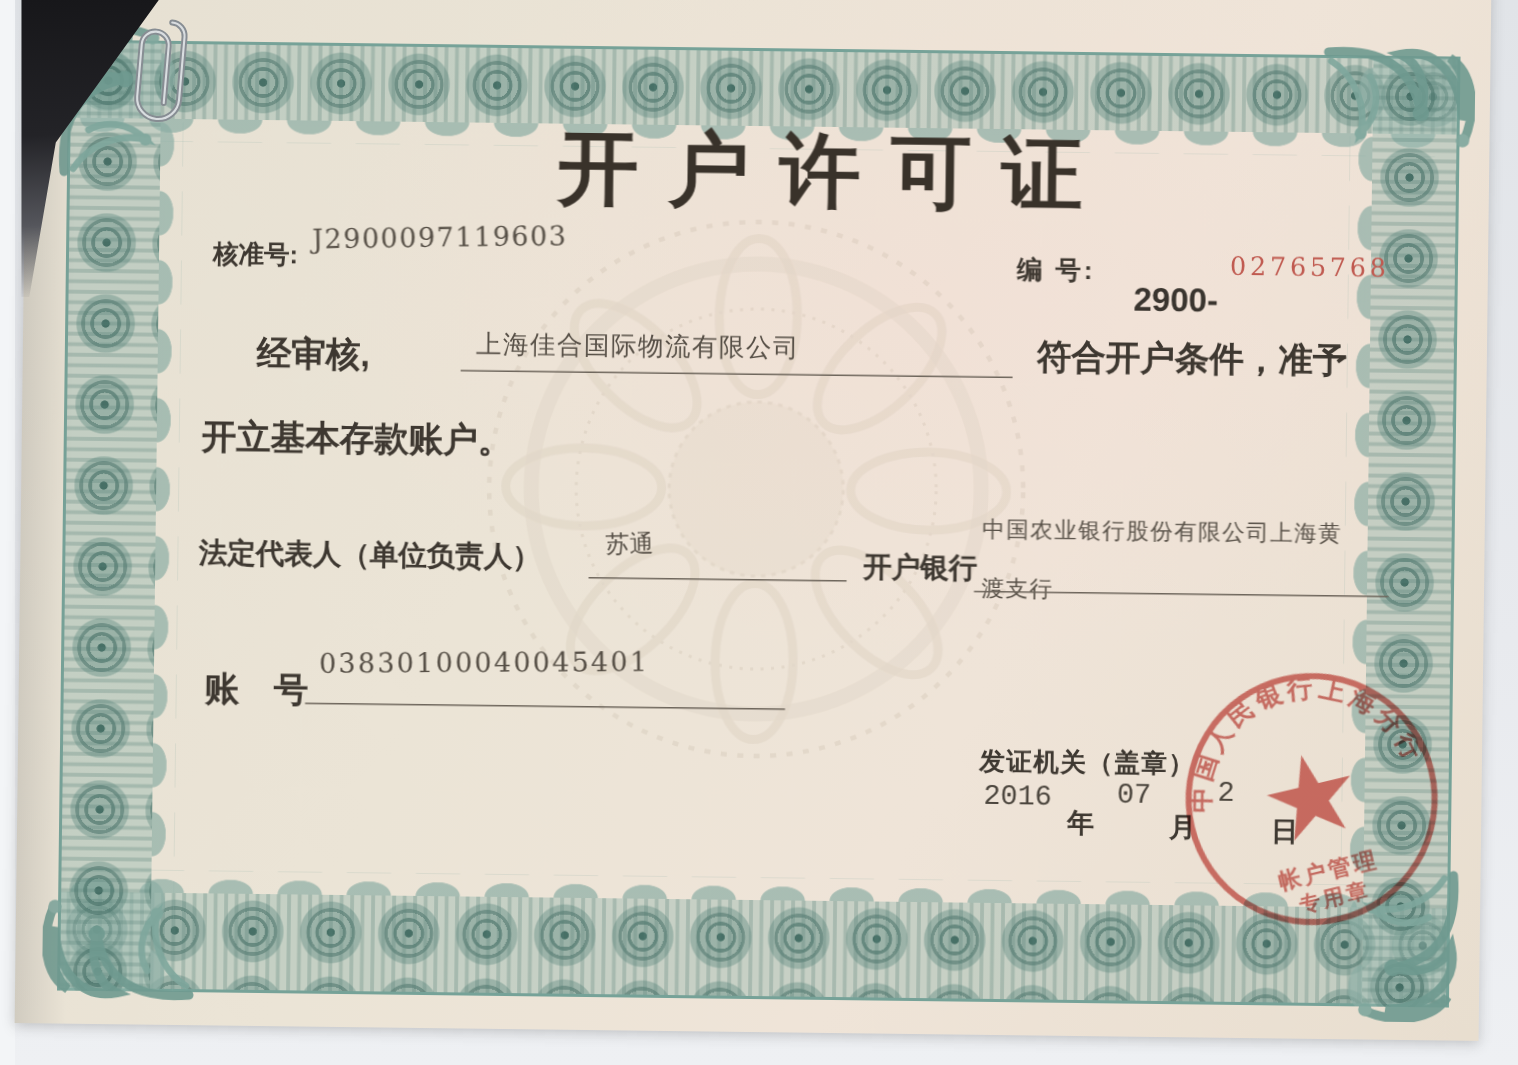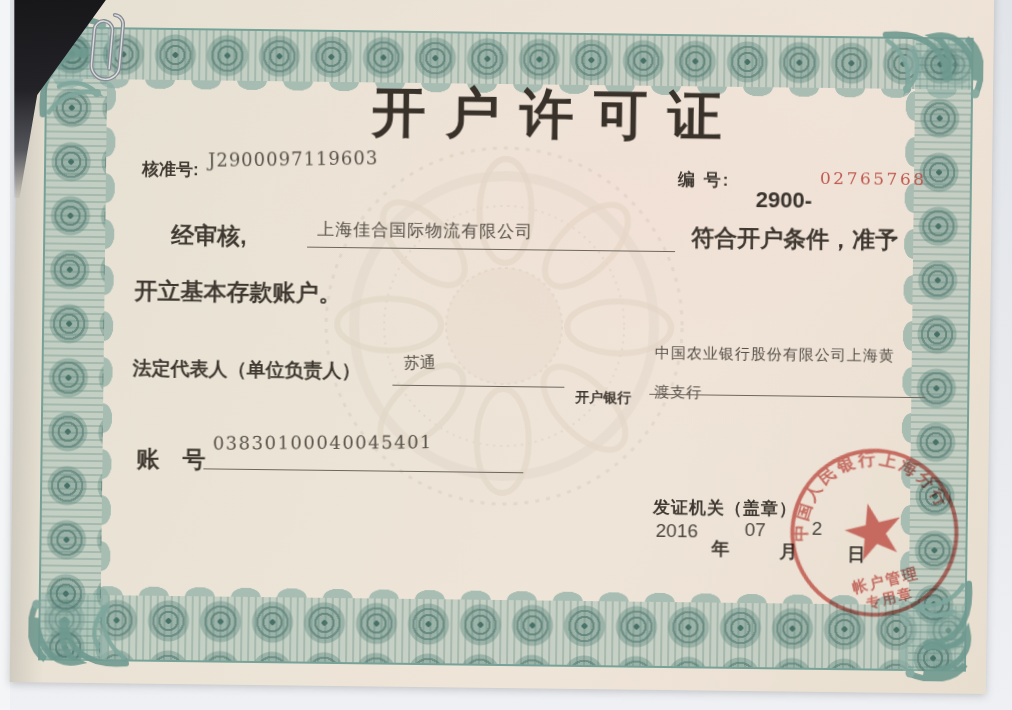--- a/index.html
+++ b/index.html
@@ -64,21 +64,21 @@
   .label{color:#3e3831;font-weight:700;}
   .serif{font-family:"DejaVu Serif",serif;color:#564f46;}
   .title{
     left:330px;top:92px;width:400px;text-align:center;
     font-family:"DejaVu Serif",serif;font-weight:700;font-size:54px;
     letter-spacing:20px;color:#39322a;text-indent:20px;
   }
   .underline{position:absolute;height:0;border-bottom:1.5px solid #6e665c;}
   .watermark{position:absolute;left:300px;top:150px;opacity:.20;}
   .seal{position:absolute;left:769px;top:452px;transform:rotate(-14deg);opacity:.85;mix-blend-mode:multiply;}
-  .date-num{font-family:Liberation Sans, sans-serif;color:#4c463e;font-size:19px;text-align:right;}
+  .date-num{font-family:Liberation Mono, monospace;color:#4c463e;font-size:19px;text-align:right;}
   .date-unit{font-weight:700;color:#3e3831;font-size:18px;}
   .wedge{
     position:absolute;left:6px;top:0;width:104px;height:198px;
     background:linear-gradient(178deg,#17171a 0%,#232327 45%,#55565c 75%,rgba(150,152,158,0) 100%);
     clip-path:polygon(8% 0%,96% 0%,30% 48%,13% 100%,8% 100%);
   }
   .paperclip{position:absolute;left:78px;top:2px;transform:rotate(5deg);}
 </style>
 </head>
 <body>
@@ -144,21 +144,21 @@
   <span class="abs label" style="left:156px;top:238px;font-size:23px;">经审核,</span>
   <span class="abs serif" style="left:302px;top:234px;font-size:17px;letter-spacing:1px;">上海佳合国际物流有限公司</span>
   <div class="underline" style="left:292px;top:263px;width:368px;"></div>
   <span class="abs label" style="left:676px;top:234px;font-size:23px;">符合开户条件，准予</span>
   <span class="abs label" style="left:120px;top:294px;font-size:23px;">开立基本存款账户。</span>
 
   <span class="abs label" style="left:119px;top:374px;font-size:19px;">法定代表人（单位负责人）</span>
   <span class="abs serif" style="left:390px;top:368px;font-size:16px;transform:rotate(-2deg);">苏通</span>
   <div class="underline" style="left:379px;top:400px;width:172px;"></div>
 
-  <span class="abs label" style="left:562px;top:378px;font-size:14px;margin-top:24px;">开户银行</span>
+  <span class="abs label" style="left:562px;top:378px;font-size:19px;">开户银行</span>
   <span class="abs serif" style="left:641px;top:356px;font-size:15px;letter-spacing:1px;">中国农业银行股份有限公司上海黄</span>
   <span class="abs serif" style="left:641px;top:395px;font-size:15px;letter-spacing:1px;">渡支行</span>
   <div class="underline" style="left:636px;top:406px;width:276px;"></div>
 
   <span class="abs label" style="left:124px;top:462px;font-size:23px;">账　号</span>
   <span class="abs serif" style="left:200px;top:448px;font-size:18px;letter-spacing:1.5px;transform:rotate(-1deg);">03830100040045401</span>
   <div class="underline" style="left:191px;top:486px;width:320px;"></div>
 
   <span class="abs label" style="left:641px;top:508px;font-size:17px;letter-spacing:1px;">发证机关（盖章）</span>
   <div class="abs" style="left:604px;top:528px;width:300px;height:46px;">

